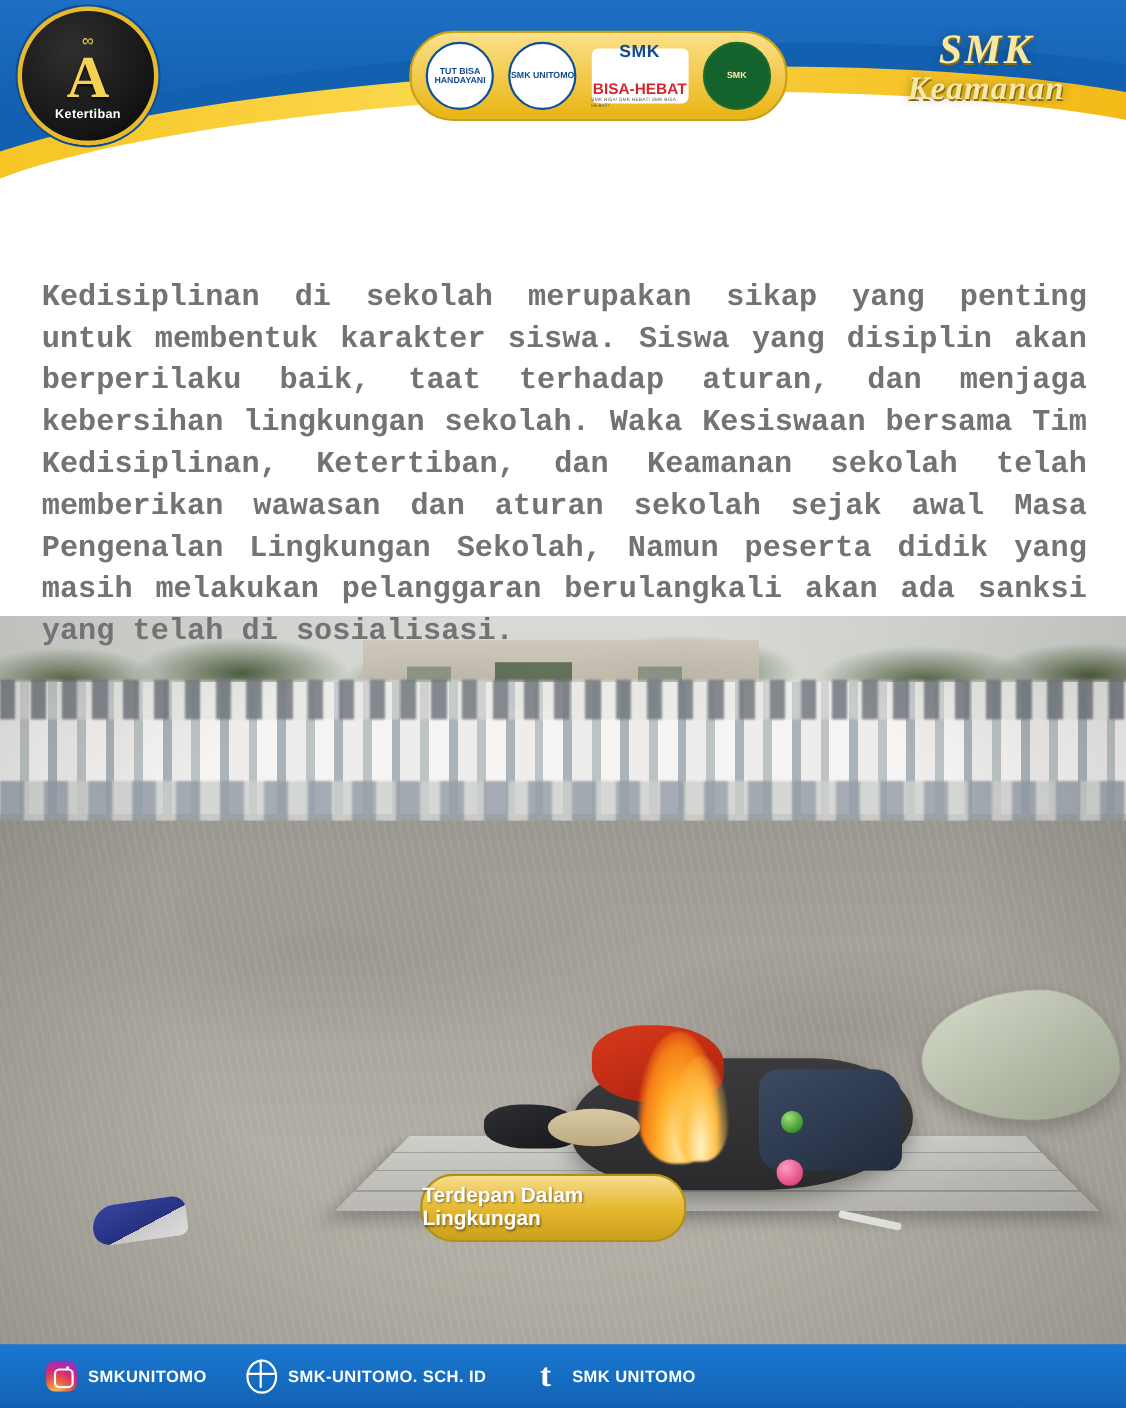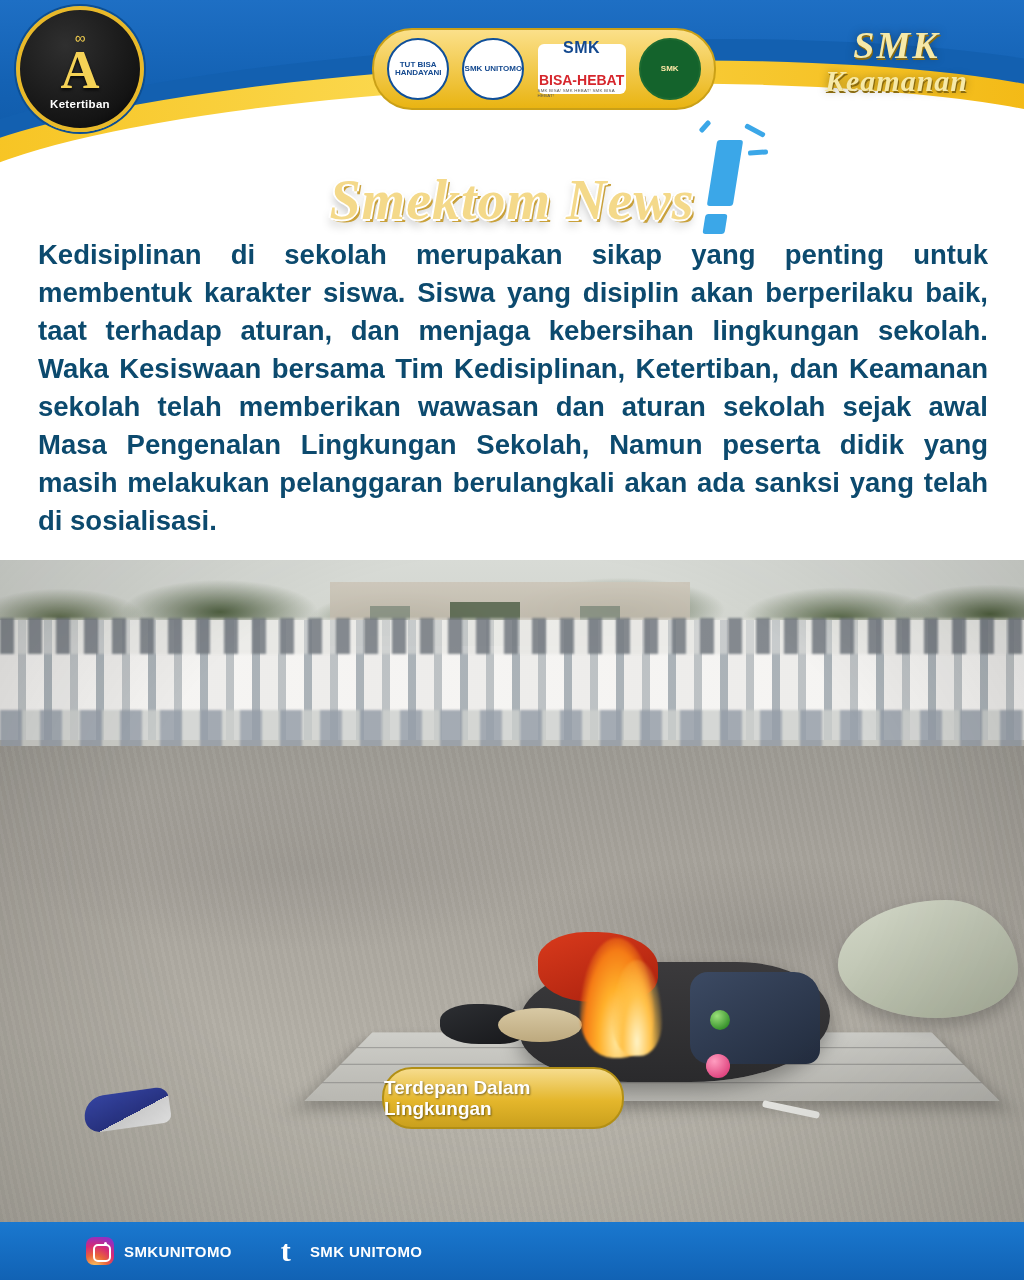--- a/index.html
+++ b/index.html
@@ -204,28 +204,29 @@
     background: #3ba7e8;
     border-radius: 2px;
   }
   .excl .s1 { left: 62px; top: 6px; width: 22px; height: 5px; transform: rotate(28deg); }
   .excl .s2 { left: 66px; top: 28px; width: 20px; height: 5px; transform: rotate(-4deg); }
   .excl .s3 { left: 16px; top: 2px; width: 14px; height: 5px; transform: rotate(-48deg); }
 
   
   .body-text {
     position: absolute;
-    left: 38px; top: 236px;
+    left: 38px; top: 252px;
     width: 950px;
     font-size: 27.5px;
     line-height: 1.38;
-    color: #0c4a6e;
+    color: #737373;
     font-weight: bold;
     text-align: justify;
     z-index: 6;
+    font-family: Liberation Mono, monospace;
   }
   .body-text p { margin: 0; }
   .body-text p.last { text-align: left; }
 
   
   .photo {
     position: absolute;
     left: 0; top: 560px;
     width: 1024px; height: 676px;
     overflow: hidden;
@@ -407,21 +408,21 @@
   }
   .f-item {
     display: flex;
     align-items: center;
     gap: 10px;
     color: #ffffff;
     font-size: 15px;
     font-weight: bold;
     letter-spacing: .4px;
   }
-  .f1 { margin-left: 86px; }
+  .f1 { margin-left: 42px; }
   .f2 { margin-left: 38px; }
   .f3 { margin-left: 36px; }
   .f4 { margin-left: 40px; }
   .ic {
     width: 28px; height: 28px;
     display:flex; align-items:center; justify-content:center;
     flex: 0 0 auto;
   }
   .ic-ig {
     border-radius: 8px;
@@ -496,30 +497,20 @@
     <div class="logo-circ green">
       <span>SMK</span>
     </div>
   </div>
 
   <div class="smk-unitomo-wordmark">
     <div class="w1">SMK</div>
     <div class="w2">Keamanan</div>
   </div>
 
-  <div class="headline-wrap">
-    <span class="headline">Smektom News</span>
-    <span class="excl">
-      <span class="bar"></span>
-      <span class="dot"></span>
-      <span class="spark s1"></span>
-      <span class="spark s2"></span>
-      <span class="spark s3"></span>
-    </span>
-  </div>
 
   <div class="body-text">
     <p>Kedisiplinan di sekolah merupakan sikap yang penting untuk membentuk karakter siswa. Siswa yang disiplin akan berperilaku baik, taat terhadap aturan, dan menjaga kebersihan lingkungan sekolah. Waka Kesiswaan bersama Tim Kedisiplinan, Ketertiban, dan Keamanan sekolah telah memberikan wawasan dan aturan sekolah sejak awal Masa Pengenalan Lingkungan Sekolah, Namun peserta didik yang masih melakukan pelanggaran berulangkali akan ada sanksi yang telah di sosialisasi.</p>
   </div>
 
   <div class="photo">
     <div class="sky"></div>
     <div class="treeline"></div>
     <div class="building">
       <div class="door"></div>
@@ -553,19 +544,25 @@
   <div class="tagline">
     <span>Terdepan Dalam</span>
     <span>Lingkungan</span>
   </div>
 
   <div class="footer">
     <div class="f-item f1">
       <span class="ic ic-ig"></span>
       <span>SMKUNITOMO</span>
     </div>
+    <div class="f-item f3">
+      <span class="ic">
+          <span class="ic-web"></span>
+        </span>
+      <span>SMK-UNITOMO. SCH. ID</span>
+    </div>
     <div class="f-item f4">
       <span class="ic ic-tt">t</span>
       <span>SMK UNITOMO</span>
     </div>
   </div>
 
 </div>
 
 </body></html>

